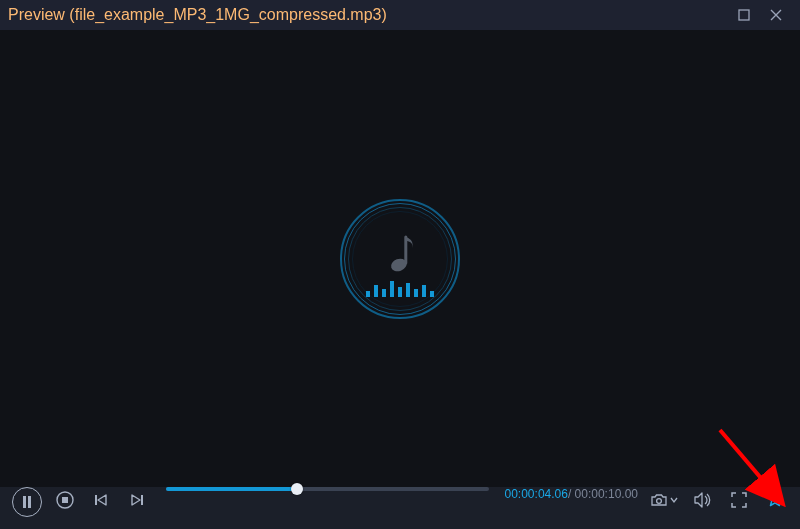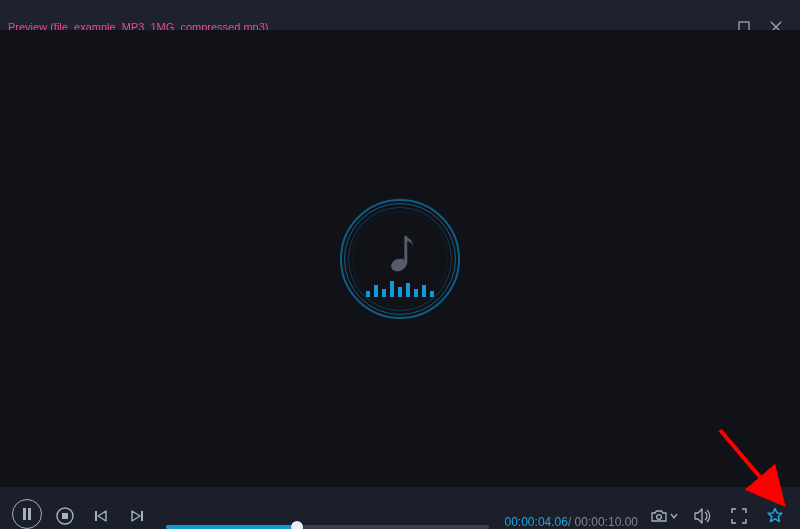--- a/index.html
+++ b/index.html
@@ -1,30 +1,30 @@
 <!DOCTYPE html>
 <html><head>
 <meta charset="utf-8">
 <style>
   html,body{margin:0;padding:0;background:#fff;font-family:Segoe UI,Arial,sans-serif}
   .window{position:relative;width:800px;height:529px;background:#101217;overflow:hidden}
-  .titlebar{height:30px;background:#1e2230;display:flex;align-items:center;color:#ec4899;font-size:11px;padding:12px 8px}
+  .titlebar{height:30px;background:#1e2230;display:flex;align-items:center;color:#fdba74;font-size:16px;padding:0 8px}
   .titlebar .title{flex:1 1 auto;white-space:nowrap;overflow:hidden;text-overflow:ellipsis}
   .titlebar .winbtn{width:32px;height:30px;display:flex;align-items:center;justify-content:center;color:#9aa4b8;cursor:pointer}
   .titlebar .winbtn svg{display:block}
   .stage{position:absolute;top:30px;left:0;right:0;bottom:42px;background:#101217;display:flex;align-items:center;justify-content:center}
   .disc{position:relative;width:120px;height:120px}
   .disc .ring{position:absolute;inset:0;border:2px solid #0f5d86;border-radius:50%}
   .disc .ring2{position:absolute;inset:4px;border:1px solid #145f88;border-radius:50%}
   .disc .ring3{position:absolute;inset:8px;border:1px solid #123a52;border-radius:50%}
   .disc .inner{position:absolute;inset:12px;border:1px solid #0d1e2c;border-radius:50%}
   .disc svg.note{position:absolute;left:50%;top:34px;transform:translateX(-45%)}
   .disc .eq{position:absolute;left:50%;bottom:22px;transform:translateX(-50%);display:flex;gap:4px;align-items:flex-end;height:20px}
   .disc .eq span{display:block;width:4px;background:#1398d6}
-  .controls{position:absolute;left:0;right:0;bottom:0;height:42px;background:#1b1f29;display:flex;align-items:flex-end;padding:0 12px;gap:10px;color:#9aa4b8}
+  .controls{position:absolute;left:0;right:0;bottom:0;height:42px;background:#1b1f29;display:flex;align-items:flex-start;padding:0 12px;gap:10px;color:#9aa4b8}
   .ctl{display:flex;align-items:center;justify-content:center;width:26px;height:26px;cursor:pointer;color:#a6b0c2}
   .ctl.round{width:28px;height:28px;border:1.5px solid #a6b0c2;border-radius:50%}
   .ctl svg{display:block}
   .prog{position:relative;flex:1 1 auto;height:4px;background:#3a4252;border-radius:2px;margin:0 6px;cursor:pointer}
   .prog .fill{position:absolute;left:0;top:0;bottom:0;background:#1398d6;border-radius:2px}
   .prog .thumb{position:absolute;top:50%;width:12px;height:12px;border-radius:50%;background:#e9eef5;transform:translate(-50%,-50%);box-shadow:0 0 2px rgba(0,0,0,.5)}
   .time{font-size:12px;white-space:nowrap}
   .time .cur{color:#1aa8e6}
   .time .sep, .time .tot{color:#7d8698}
   .iconbtn{display:flex;align-items:center;justify-content:center;width:26px;height:26px;cursor:pointer;color:#a6b0c2}

